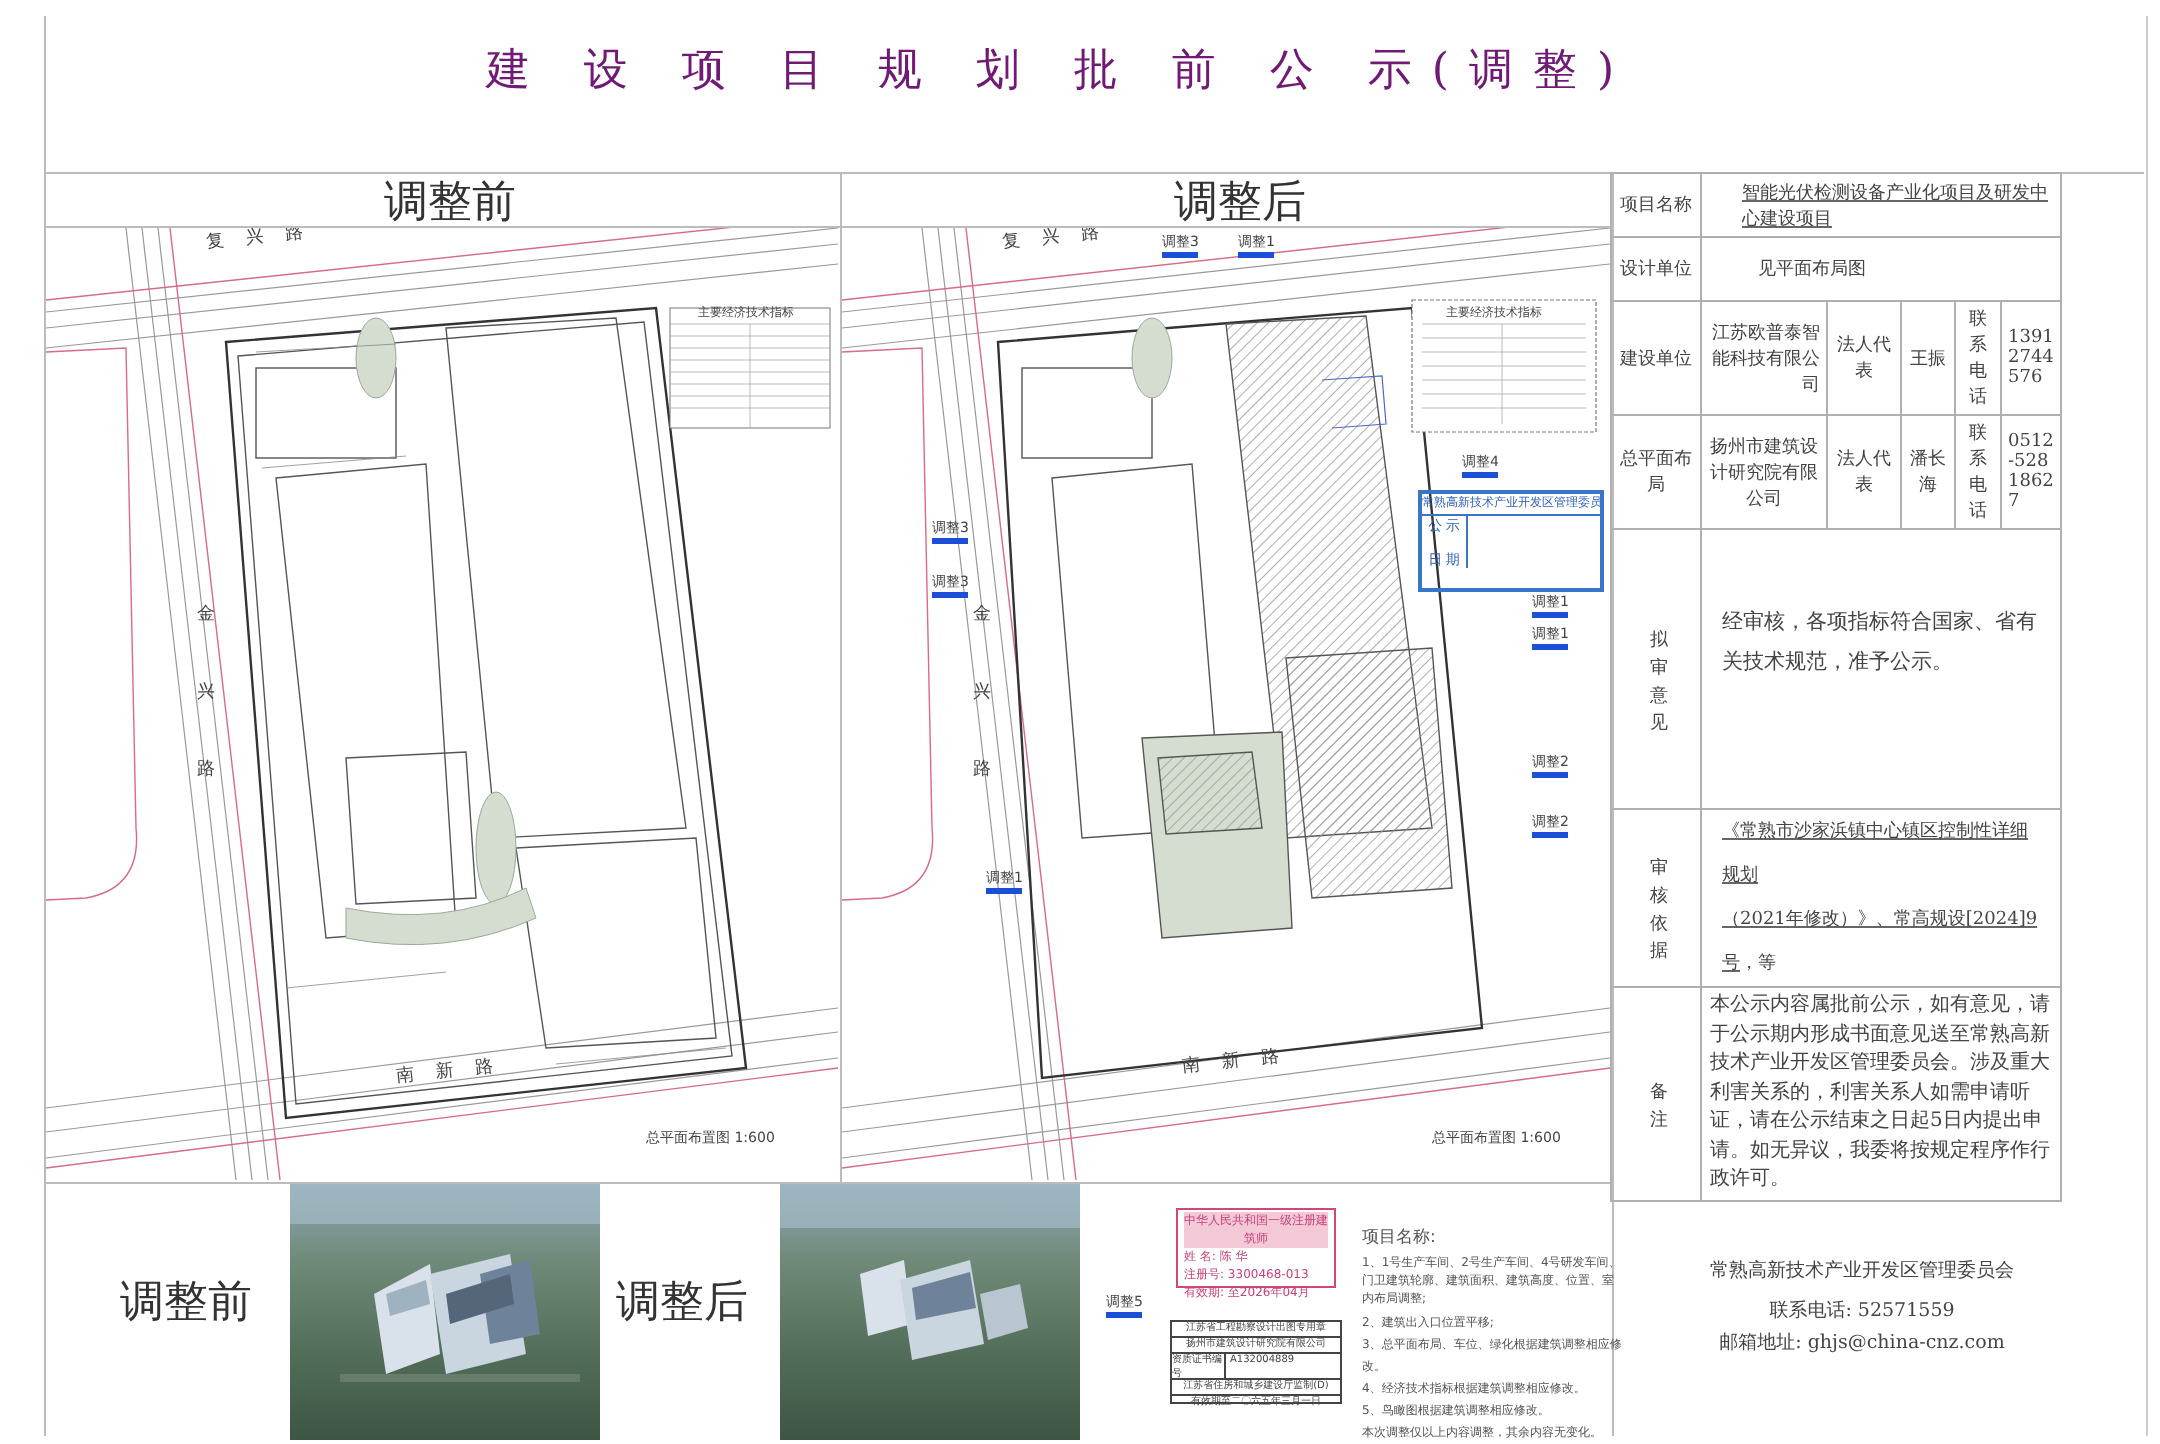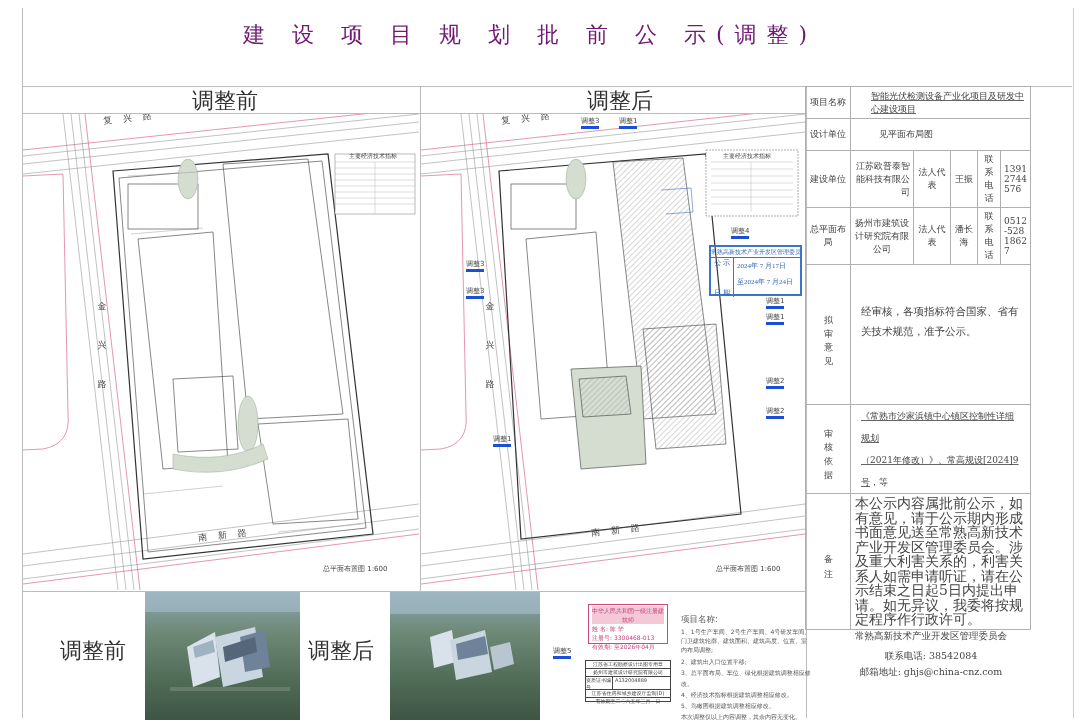--- a/index.html
+++ b/index.html
@@ -172,25 +172,21 @@
 <div class="adjust-tag" style="left:345px;top:262px;">调整2</div>
 <div class="adjust-tag" style="left:345px;top:292px;">调整2</div>
 <div class="adjust-tag" style="left:72px;top:320px;">调整1</div>
 </div>
 
 <div class="stamp-blue">
   <div style="font-size:6px;text-align:center;border-bottom:1px solid #3a76c8;line-height:10px;white-space:nowrap;overflow:hidden;">常熟高新技术产业开发区管理委员会</div>
   <div style="display:flex;font-size:8px;line-height:17px;">
     <div style="width:22px;border-right:1px solid #3a76c8;text-align:center;font-size:7px;line-height:8px;padding-top:1px;">
       <div>公 示</div>
-      <div style="margin-top:22px;">日 期</div>
-    </div>
-    <div style="flex:1;font-size:7px;line-height:17px;padding-left:3px;">
-      <div style="line-height:16px;">2024年 7 月17日</div>
-      <div style="line-height:16px;">至2024年 7 月24日</div>
+      <div style="margin-top:9px;">日 期</div>
     </div>
   </div>
 </div>
 
 <table class="tbl">
   <tbody>
       <tr style="height:32px;">
     <td class="lbl">项目名称</td>
     <td colspan="5" style="padding-left:20px;"><span class="ul">智能光伏检测设备产业化项目及研发中心建设项目</span></td>
   </tr>
@@ -226,28 +222,28 @@
         </td>
     <td colspan="5" style="padding:0 10px;font-size:9px;line-height:22px;">
       <div class="ul">《常熟市沙家浜镇中心镇区控制性详细规划</div>
       <div><span class="ul">（2021年修改）》、常高规设[2024]9号</span><span>，等</span></div>
     </td>
   </tr>
   <tr style="height:99px;">
     <td class="lbl">
           <div class="vert">备注</div>
         </td>
-    <td colspan="5" style="font-size:14px;line-height:14.5px;padding:2px 4px;vertical-align:top;">本公示内容属批前公示，如有意见，请于公示期内形成书面意见送至常熟高新技术产业开发区管理委员会。涉及重大利害关系的，利害关系人如需申请听证，请在公示结束之日起5日内提出申请。如无异议，我委将按规定程序作行政许可。</td>
+    <td colspan="5" style="font-size:10px;line-height:14.5px;padding:2px 4px;vertical-align:top;">本公示内容属批前公示，如有意见，请于公示期内形成书面意见送至常熟高新技术产业开发区管理委员会。涉及重大利害关系的，利害关系人如需申请听证，请在公示结束之日起5日内提出申请。如无异议，我委将按规定程序作行政许可。</td>
   </tr>
 </tbody>
   </table>
 
 <div class="footer">
   <div>常熟高新技术产业开发区管理委员会</div>
-  <div style="margin-top:4px;">联系电话: 38542084</div>
+  <div style="margin-top:4px;">联系电话: 52571559</div>
   <div>邮箱地址: ghjs@china-cnz.com</div>
 </div>
 
 <div class="big-label" style="left:60px;top:636px;">调整前</div>
 <div class="photo" style="left:145px;top:592px;width:155px;height:128px;background:linear-gradient(180deg,#8fa7b8 0%,#6f8a78 30%,#4f6b56 70%,#3d5545 100%);">
   <svg width="155" height="128" viewBox="0 0 155 128">
     <rect x="0" y="0" width="155" height="20" fill="#a9bfcc" opacity="0.6"></rect>
     <polygon points="42,55 70,40 75,85 48,95" fill="#d9e2ea"></polygon>
     <polygon points="70,45 110,35 118,85 78,95" fill="#c9d5df"></polygon>
     <polygon points="95,45 120,38 125,75 100,80" fill="#6e8299"></polygon>

